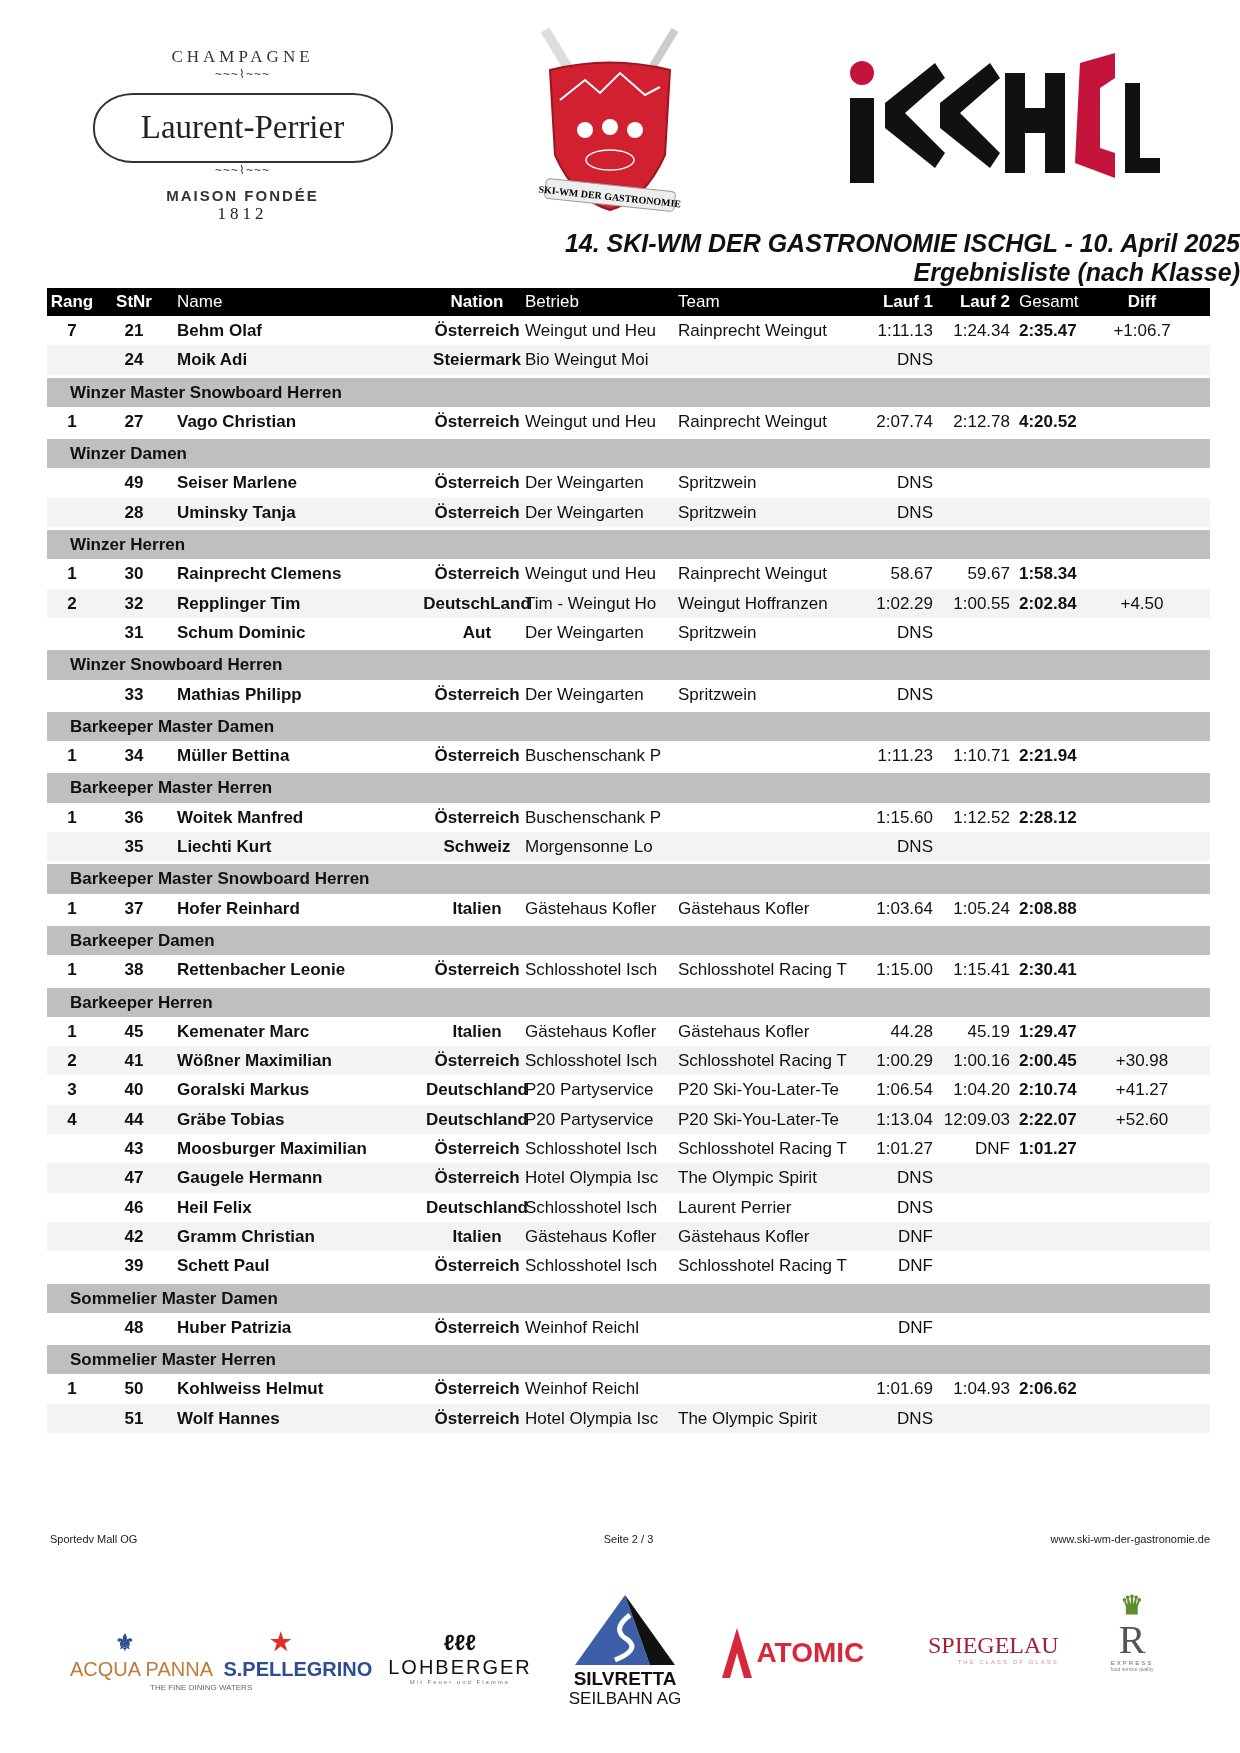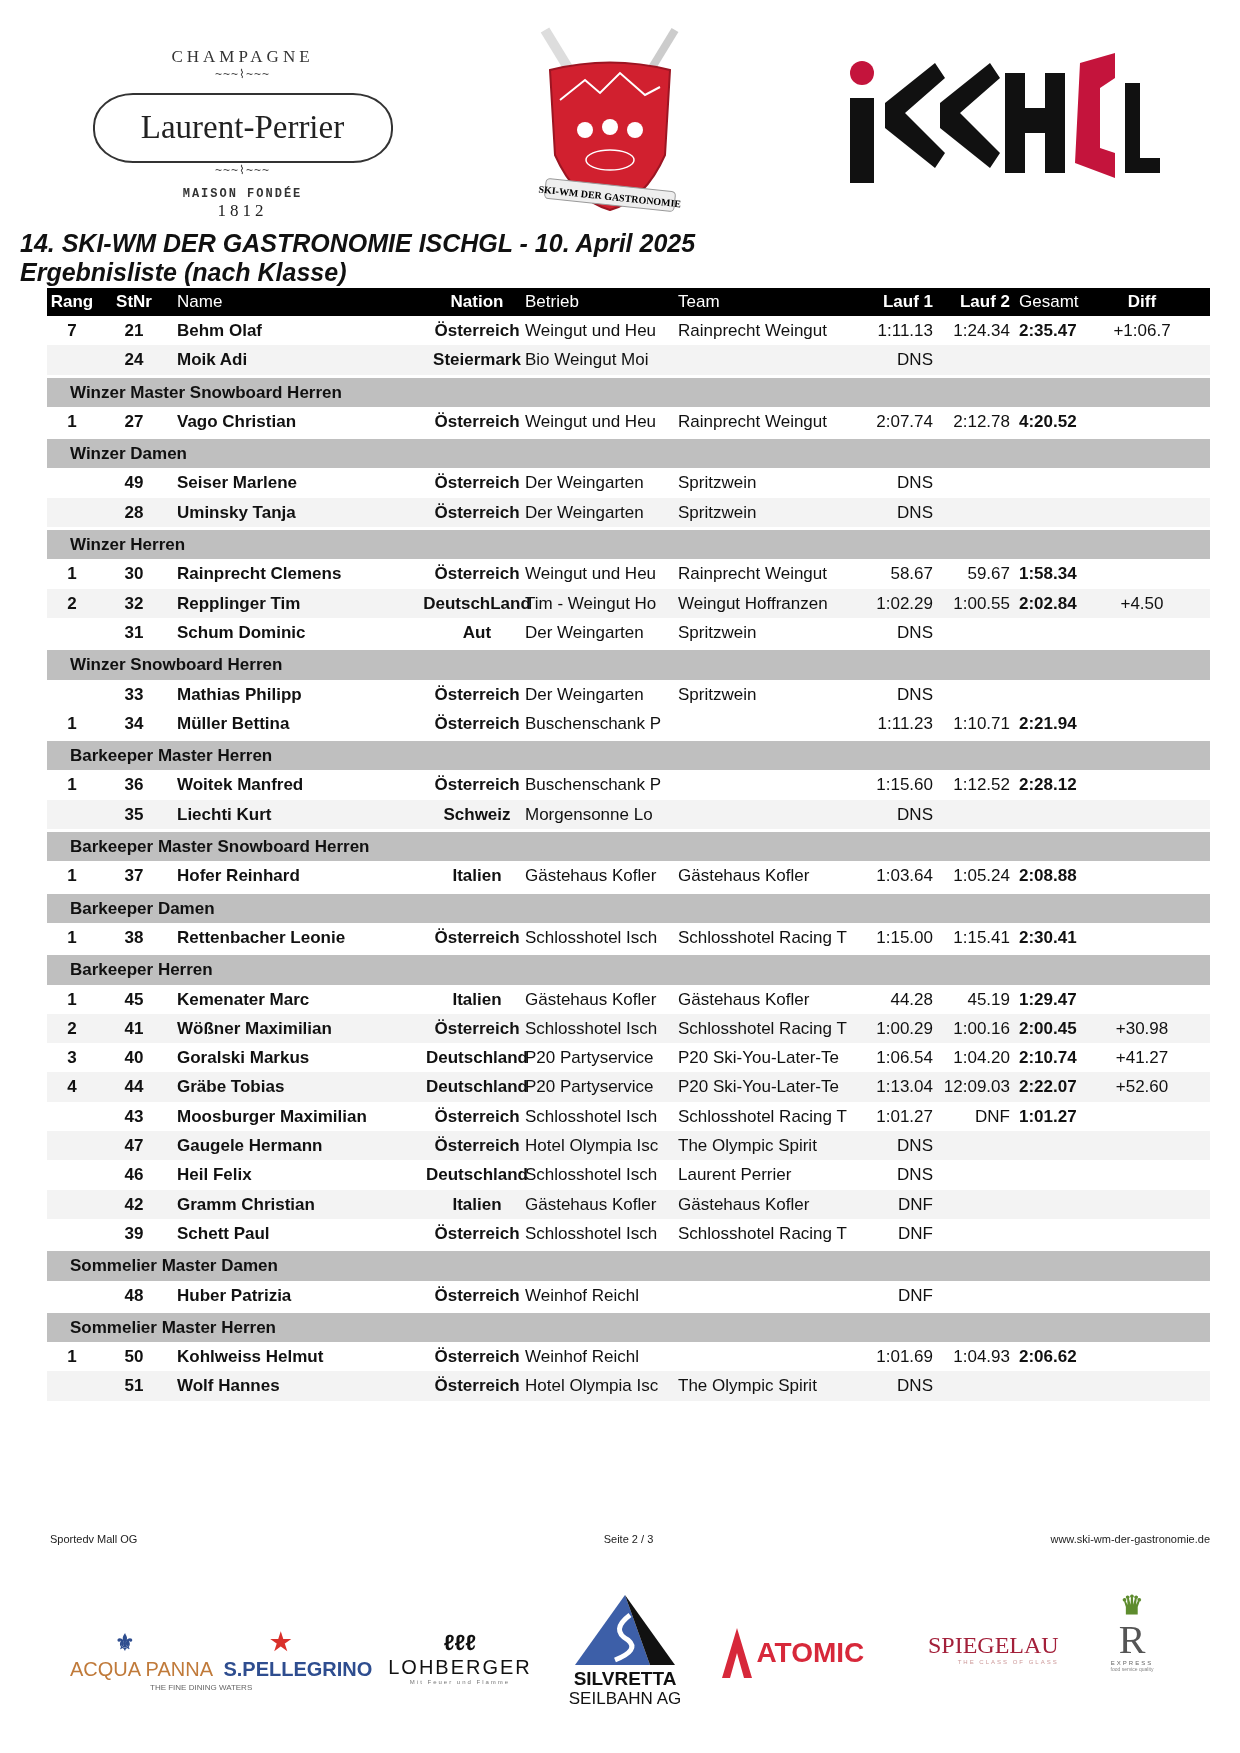--- a/index.html
+++ b/index.html
@@ -4,25 +4,25 @@
 <style>
   html, body { margin:0; padding:0; background:#fff; }
   body { width:1240px; height:1753px; position:relative; overflow:hidden;
          font-family:"Liberation Sans", sans-serif; color:#111; }
   .logos-top { position:absolute; top:25px; left:0; width:1240px; height:200px; }
   .lp { position:absolute; left:90px; top:20px; width:305px; height:165px; text-align:center; }
   .lp .champ { font-family:"Liberation Serif", serif; font-size:17px; letter-spacing:4px; color:#333; margin-top:2px; }
   .lp .oval { margin:12px auto 0; width:296px; height:66px; border:2px solid #333; border-radius:40px / 33px;
               font-family:"Liberation Serif", serif; font-size:33px; line-height:64px; color:#222; }
   .lp .swirl { height:14px; font-size:12px; color:#444; letter-spacing:1px; }
-  .lp .maison { font-size:12px; letter-spacing:2px; color:#333; margin-top:10px; font-weight:bold;font-family:Liberation Mono, monospace; }
+  .lp .maison { font-size:15px; letter-spacing:2px; color:#333; margin-top:10px; font-weight:bold; }
   .lp .year { font-family:"Liberation Serif", serif; font-size:17px; letter-spacing:4px; color:#222; }
   .crest { position:absolute; left:525px; top:0; width:170px; height:200px; }
   .ischgl { position:absolute; left:840px; top:18px; width:320px; height:150px; }
-  .titles { position:absolute; top:228px; left:0; width:1240px; text-align:left; font-weight:bold; font-style:italic; }
+  .titles { position:absolute; top:228px; left:0; width:1240px; text-align:right; font-weight:bold; font-style:italic; }
   .titles .t1 { font-size:25px; line-height:30px; margin-left:20px; }
   .titles .t2 { font-size:25px; line-height:28px; margin-left:20px; }
   .table { position:absolute; left:47px; top:288px; width:1163px; }
   .hdr { height:28px; background:#000; color:#fff; font-weight:bold; font-size:17px; position:relative; }
   .row { height:29.3px; position:relative; font-size:17px; }
   .row.alt { background:#f3f3f3; }
   .cls { height:29.3px; background:#bfbfbf; position:relative; font-size:17px; font-weight:bold; margin-top:3px;padding-left:16px; }
   .cell { position:absolute; top:0; line-height:29px; white-space:nowrap; }
   .hdr .cell { line-height:28px; }
   .c-rang { left:0; width:50px; text-align:center; font-weight:bold; }
@@ -220,20 +220,23 @@
         <span class="cell c-stnr">33</span>
         <span class="cell c-name">Mathias Philipp</span>
         <span class="cell c-nation">Österreich</span>
         <span class="cell c-betrieb">Der Weingarten</span>
         <span class="cell c-team">Spritzwein</span>
         <span class="cell c-lauf1">DNS</span>
         <span class="cell c-lauf2"></span>
         <span class="cell c-gesamt"></span>
         <span class="cell c-diff"></span>
       </div>
+      <div class="cls">
+        <span class="cell c-title">Barkeeper Master Damen</span>
+      </div>
       <div class="row">
         <span class="cell c-rang">1</span>
         <span class="cell c-stnr">34</span>
         <span class="cell c-name">Müller Bettina</span>
         <span class="cell c-nation">Österreich</span>
         <span class="cell c-betrieb">Buschenschank P</span>
         <span class="cell c-team"></span>
         <span class="cell c-lauf1">1:11.23</span>
         <span class="cell c-lauf2">1:10.71</span>
         <span class="cell c-gesamt">2:21.94</span>

